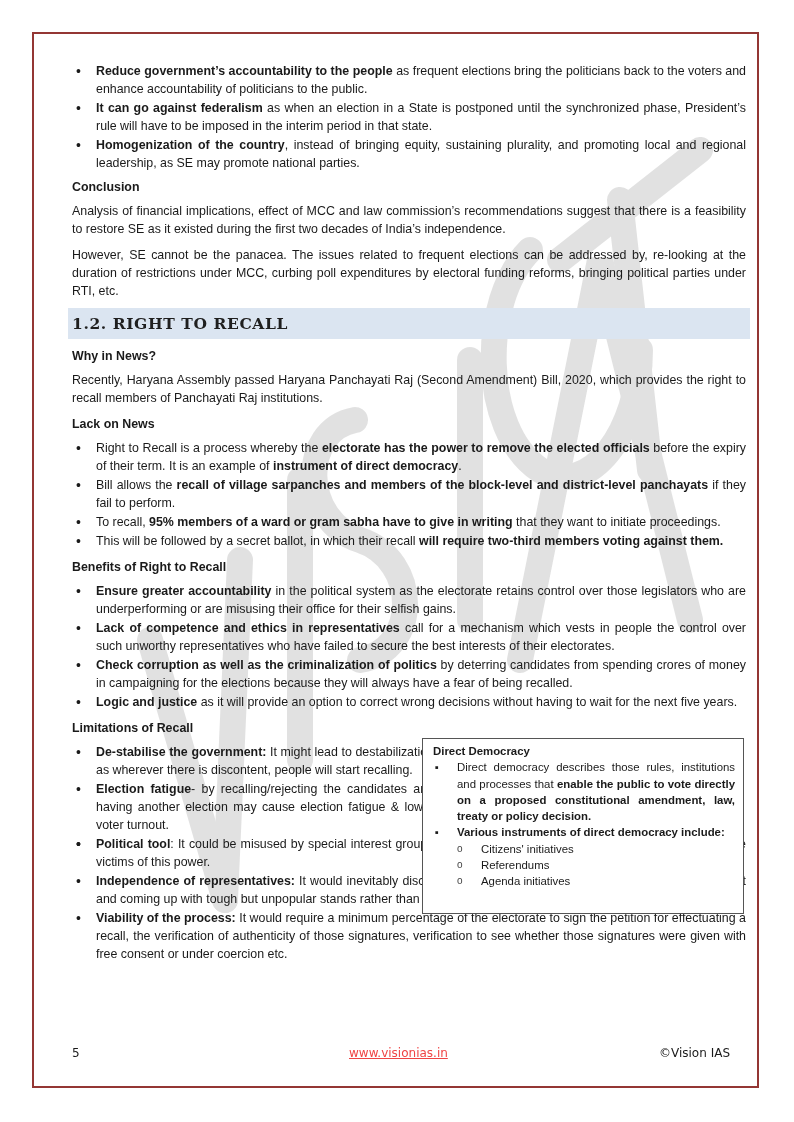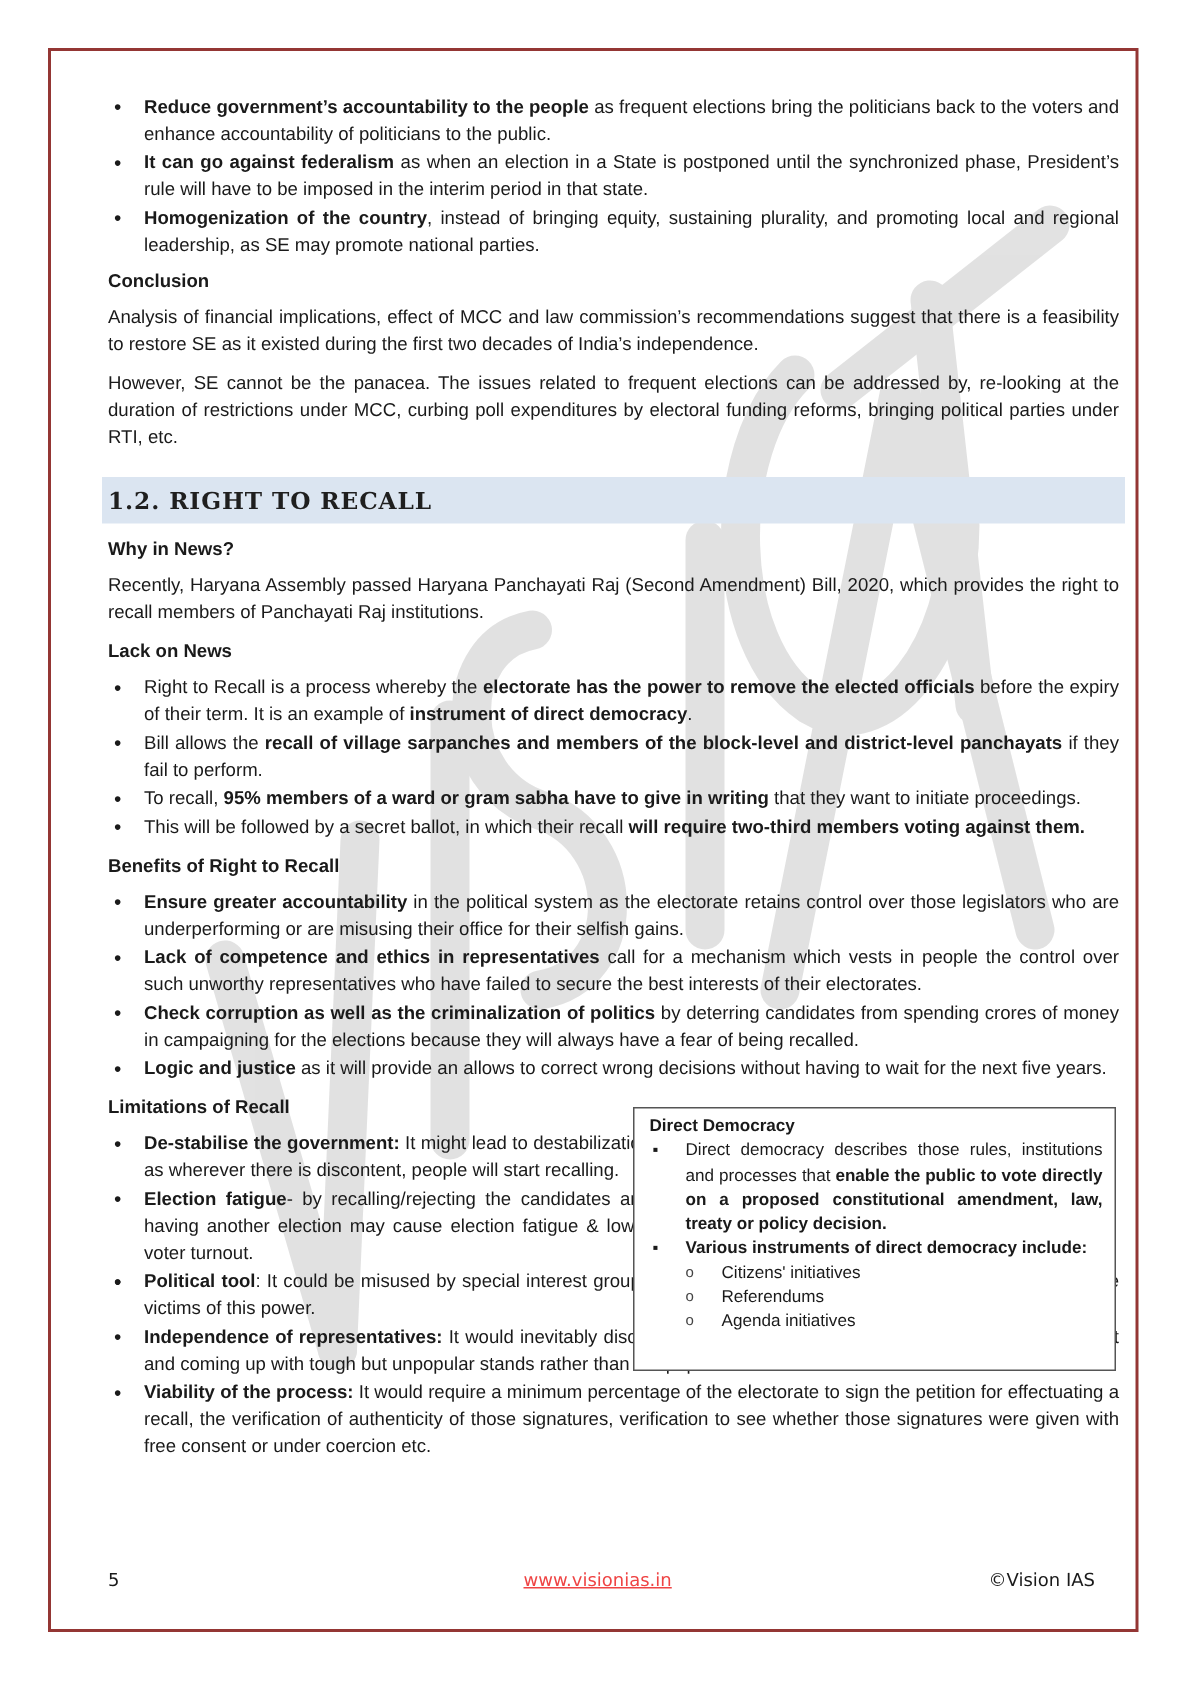--- a/index.html
+++ b/index.html
@@ -8,21 +8,21 @@
   .page-border { position:absolute; left:32px; top:32px; width:727px; height:1056px;
                  border:2px solid #943634; box-sizing:border-box; }
   .watermark { position:absolute; left:0; top:0; width:794px; height:1122px; pointer-events:none; z-index:0; }
   .content { position:absolute; left:72px; top:62px; width:674px; z-index:1;
              font-size:12.4px; line-height:18px; text-align:justify; }
   .bl { list-style:none; margin:0; padding:0; }
   .bl li { position:relative; padding-left:24px; margin:0 0 1px 0; }
   .bl li::before { content:"\2022"; position:absolute; left:4px; top:0; font-size:14px; }
   .subhead { font-weight:bold; margin:6px 0 6px 0; }
   p { margin:0 0 8px 0; }
-  .section-band { background:#dbe5f1; margin:18px -4px 8px -4px; padding:4px 4px 3px 4px; height:24px; }
+  .section-band { background:#dbe5f1; margin:8px -4px 8px -4px; padding:4px 4px 3px 4px; height:24px; }
   .section-band h2 { margin:0; font-family:"DejaVu Serif", serif; font-size:15.5px; letter-spacing:0.6px;
                      font-weight:bold; color:#1f1f1f; line-height:24px; }
   .narrow { width:338px; }
   .sidebox { position:absolute; left:422px; top:738px; width:322px; height:176px; border:1.5px solid #555;
              box-sizing:border-box; background:#fff; z-index:2; padding:4px 8px 4px 10px;
              font-size:11.4px; line-height:16.3px; }
   .sidebox .bt { font-weight:bold; }
   .sidebox ul { list-style:none; margin:0; padding:0; }
   .sidebox li.b { position:relative; padding-left:24px; text-align:justify; }
   .sidebox li.b::before { content:"\25AA"; position:absolute; left:2px; top:0; font-size:11px; }
@@ -76,21 +76,21 @@
     <li><span>Bill allows the </span><b>recall of village sarpanches and members of the block-level and district-level panchayats</b><span> if they fail to perform.</span></li>
     <li><span>To recall, </span><b>95% members of a ward or gram sabha have to give in writing</b><span> that they want to initiate proceedings.</span></li>
     <li><span>This will be followed by a secret ballot, in which their recall </span><b>will require two-third members voting against them.</b></li>
   </ul>
 
   <div class="subhead" style="margin-top:8px">Benefits of Right to Recall</div>
   <ul class="bl">
     <li><b>Ensure greater accountability</b><span> in the political system as the electorate retains control over those legislators who are underperforming or are misusing their office for their selfish gains.</span></li>
     <li><b>Lack of competence and ethics in representatives</b><span> call for a mechanism which vests in people the control over such unworthy representatives who have failed to secure the best interests of their electorates.</span></li>
     <li><b>Check corruption as well as the criminalization of politics</b><span> by deterring candidates from spending crores of money in campaigning for the elections because they will always have a fear of being recalled.</span></li>
-    <li class="narrow-last" style="width:100%"><b>Logic and justice</b><span> as it will provide an allows to correct wrong decisions without having to wait for the next five years.</span></li>
+    <li class="narrow-last" style="width:100%"><b>Logic and justice</b><span> as it will provide an option to correct wrong decisions without having to wait for the next five years.</span></li>
   </ul>
 
   <div class="subhead" style="margin-top:8px">Limitations of Recall</div>
   <ul class="bl">
     <li class="narrow"><b>De-stabilise the government:</b><span> It might lead to destabilization as wherever there is discontent, people will start recalling.</span></li>
     <li class="narrow"><b>Election fatigue</b><span>- by recalling/rejecting the candidates and having another election may cause election fatigue &amp; lower voter turnout.</span></li>
     <li style="text-indent:0"><span style="display:inline-block;width:314px;"></span></li>
     <li style="margin-top:-19px;"><b>Political tool</b><span>: It could be misused by special interest groups with money power and genuine politicians may become victims of this power.</span></li>
     <li><b>Independence of representatives:</b><span> It would inevitably discourage the representatives from using their own judgment and coming up with tough but unpopular stands rather than the populist ones.</span></li>
     <li><b>Viability of the process:</b><span> It would require a minimum percentage of the electorate to sign the petition for effectuating a recall, the verification of authenticity of those signatures, verification to see whether those signatures were given with free consent or under coercion etc.</span></li>

